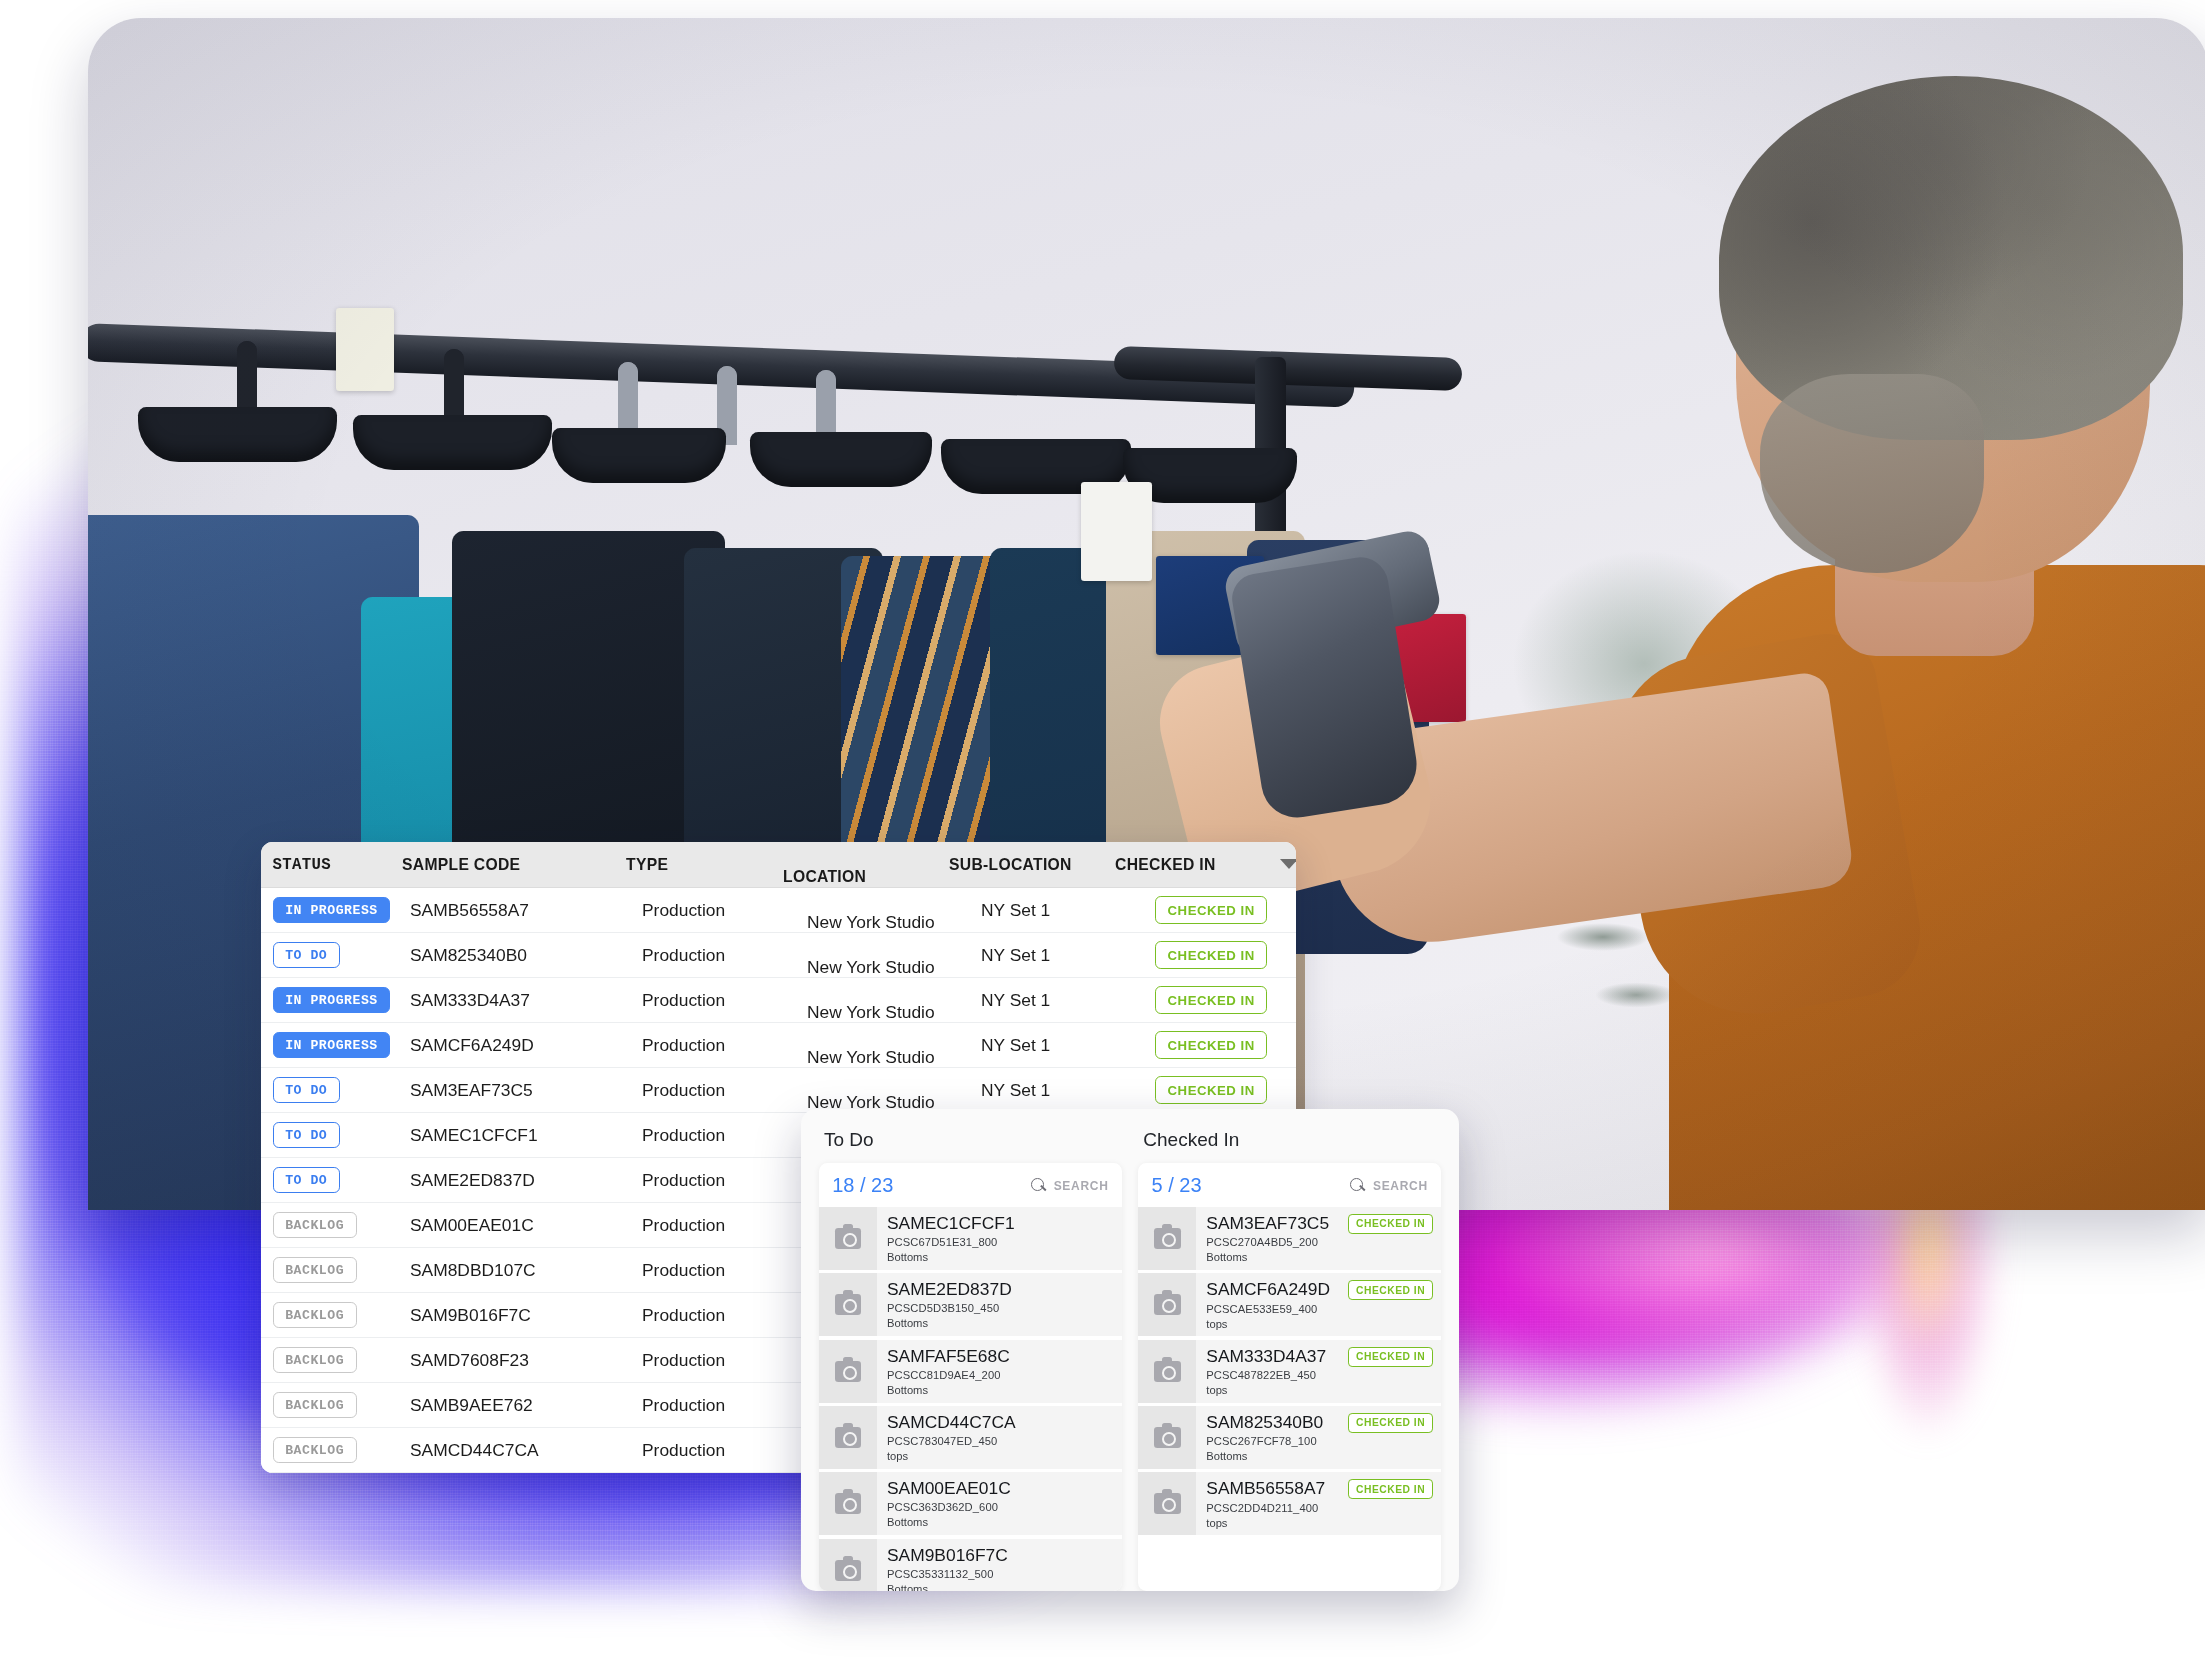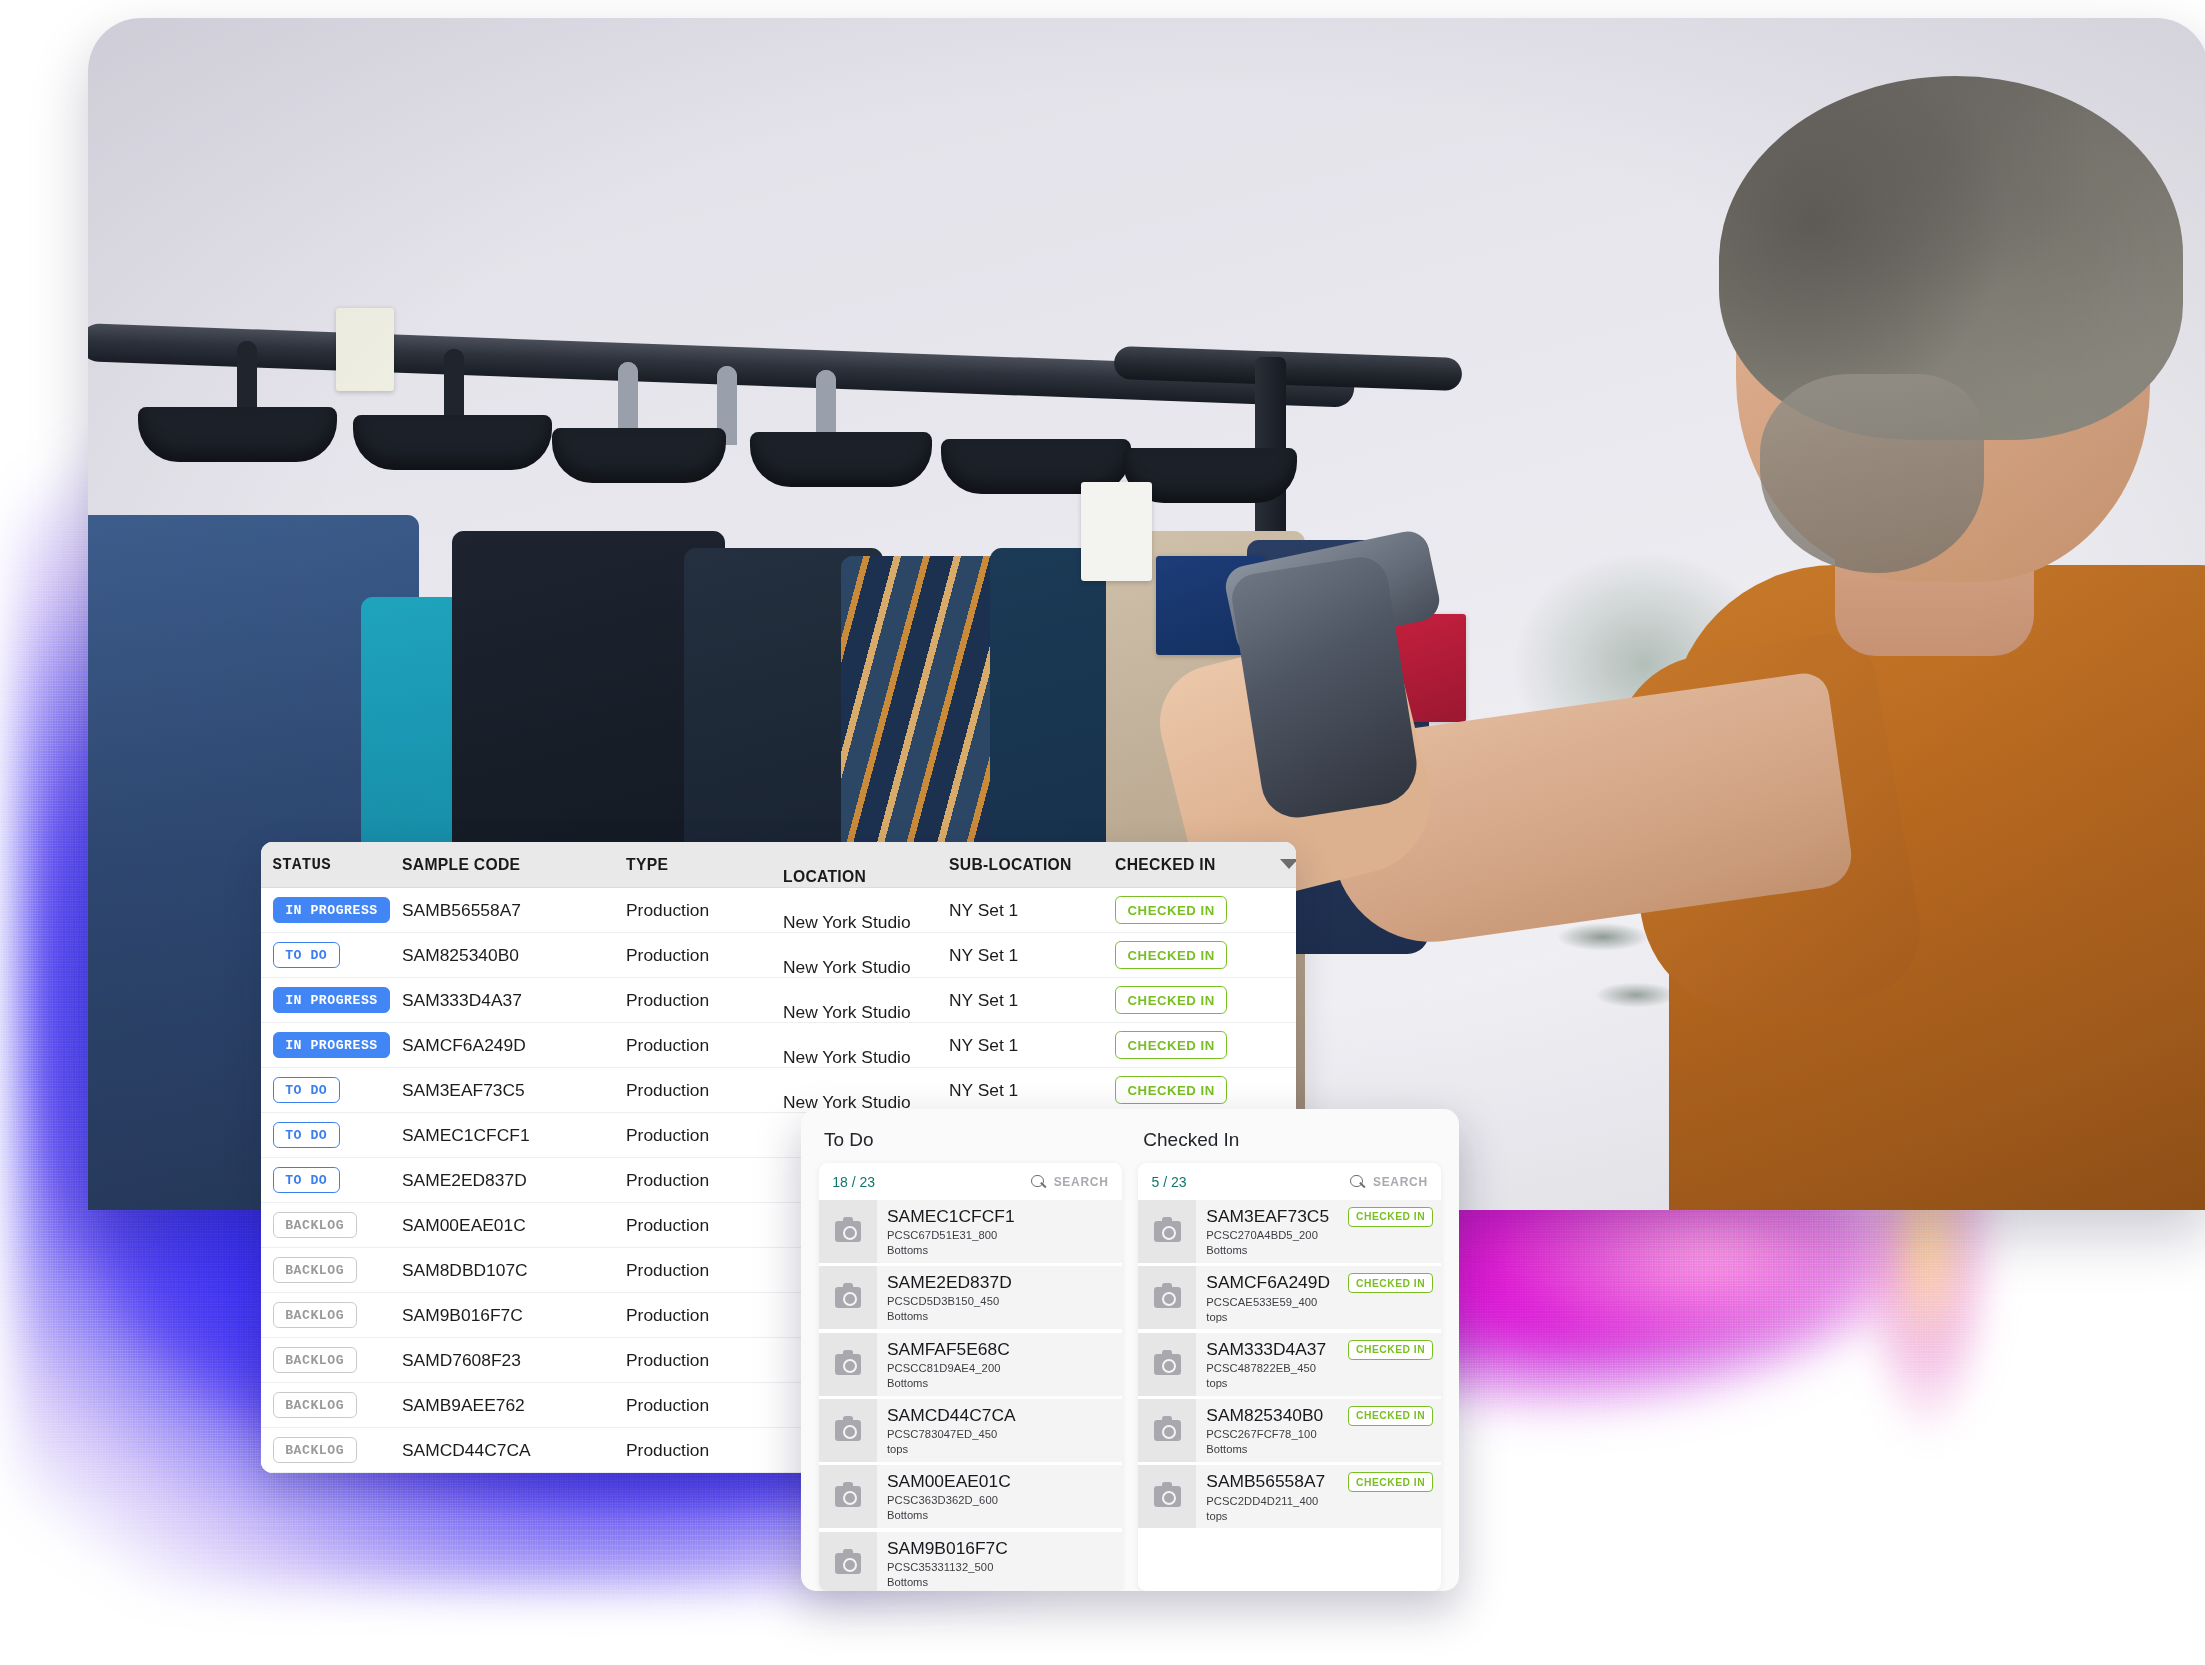--- a/index.html
+++ b/index.html
@@ -218,20 +218,21 @@
   }
   .th {
     font-size: 15.7px; font-weight: 700; letter-spacing: 0.3px;
     color: #1a1a1a; text-transform: uppercase;
   }
   .tr {
     display:flex; align-items:center;
     height: 45px;
     border-bottom: 0.8px solid #eceef0;
     background: #fff;
+    gap: 8px;
   }
   .c-status   { width: 141px; padding-left: 11.6px; flex: none; font-family: Liberation Mono, monospace; }
   .c-code     { width: 224px; flex: none; }
   .c-type     { width: 157px; flex: none; }
   .c-loc      { width: 166px; flex: none; margin-top: 24px; }
   .c-subloc   { width: 166px; flex: none; }
   .c-checkin  { width: 157px; flex: none; }
   .c-sort     { width: 33px;  flex: none; text-align:center; }
 
   .cell { font-size: 17.4px; color: #1c1c1c; font-weight: 400; }
@@ -272,21 +273,21 @@
     background: #ffffff;
     border-radius: 8.3px;
     box-shadow: 0 1.7px 6.6px rgba(0,0,0,.07);
     flex: 1;
     overflow: hidden;
   }
   .col-head {
     display:flex; align-items:center; justify-content:space-between;
     padding: 11.6px 13.2px 10px 13.2px;
   }
-  .count { font-size: 14px; color:#0f766e; }
+  .count { font-size: 20px; color:#3b82f6; }
   .searchbox { display:flex; align-items:center; gap: 7.5px; }
   .search-label { font-size: 12px; letter-spacing:0.7px; color:#a9a9b0; font-weight:600; }
   .mag { width:15px; height:15px; position:relative; display:inline-block; }
   .mag::before {
     content:""; position:absolute; left:0; top:0;
     width:10.8px;height:10.8px;border:1.7px solid #6c6c74;border-radius:50%;
   }
   .mag::after {
     content:""; position:absolute; left:9px; top:9px;
     width:6.6px;height:1.7px;background:#6c6c74;transform:rotate(45deg);

